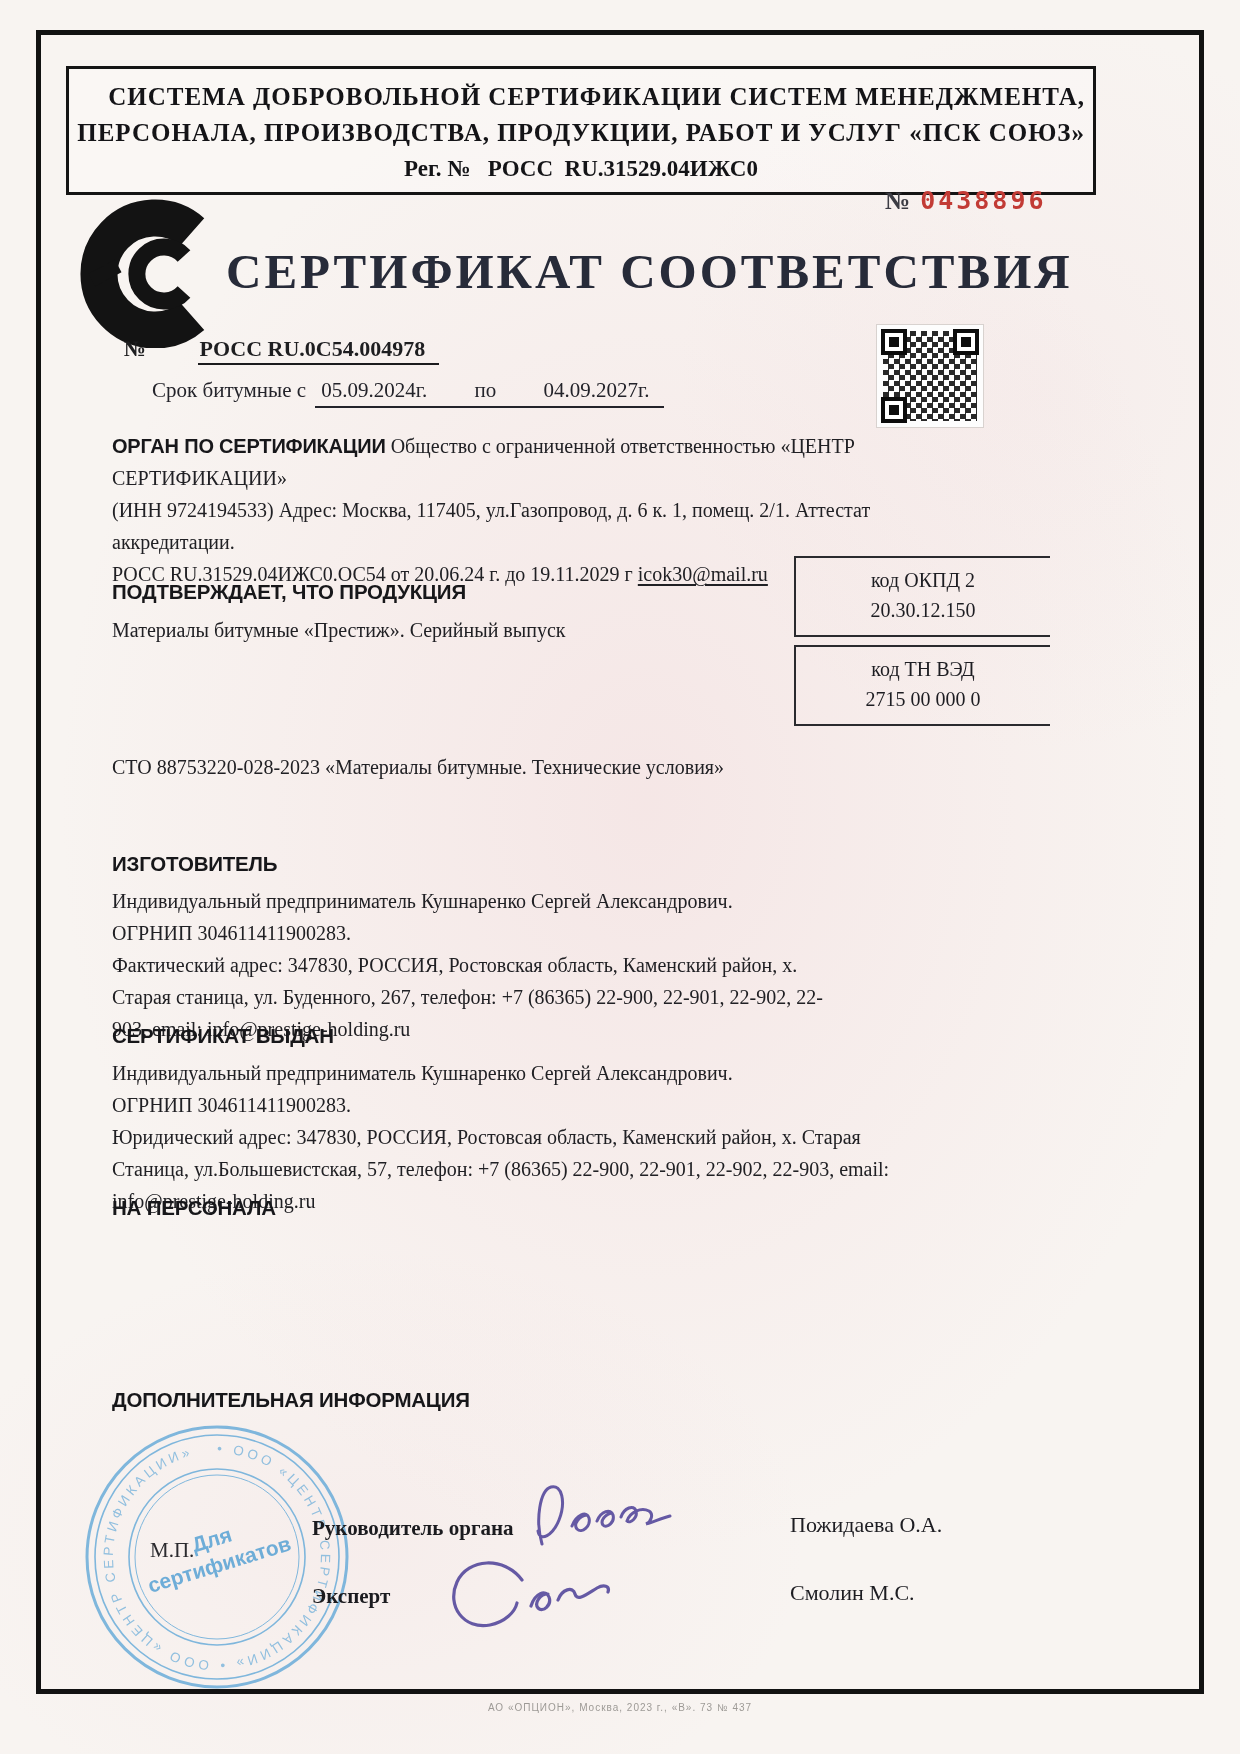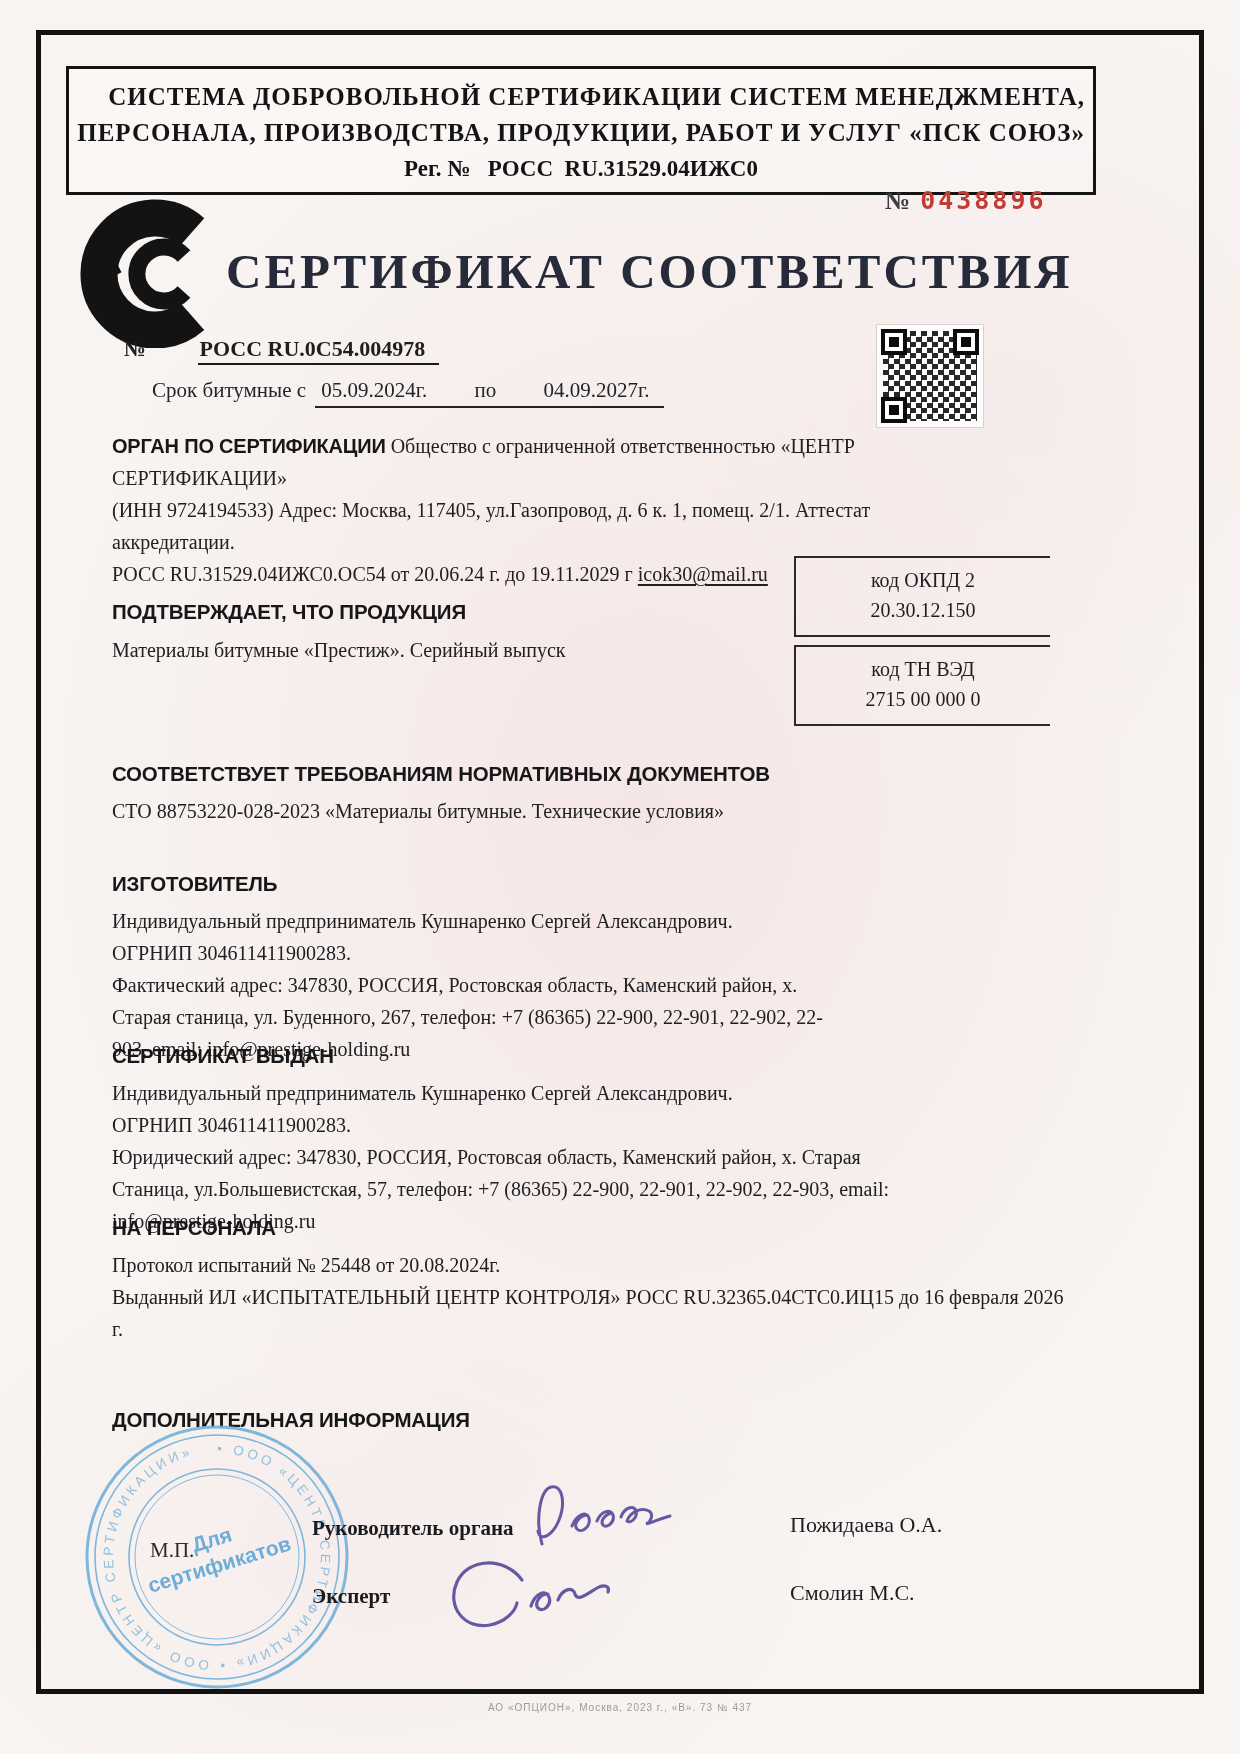--- a/index.html
+++ b/index.html
@@ -34,21 +34,21 @@
   .certno-row .val{margin-left:46px;border-bottom:2.5px solid #1b1b1d;padding:0 14px 2px 2px;}
   .validity-row{position:absolute;left:152px;top:378px;font-size:21px;color:#23232a;}
   .u-group{display:inline-block;border-bottom:2px solid #23232a;padding:0 14px 3px 6px;margin-left:4px;}
   .u-group .seg{margin-right:42px;}
   .u-group .seg:last-child{margin-right:0;}
   .qr{position:absolute;left:876px;top:324px;width:106px;height:102px;background:#fdfdfd;border:1px solid #d8d2cf;}
   .qr-mods{position:absolute;inset:6px;background:repeating-conic-gradient(#161616 0% 25%, transparent 0% 50%) 0 0 / 11px 11px;opacity:.92;}
   .finder{position:absolute;width:26px;height:26px;border:4px solid #0c0c0c;background:#fff;box-sizing:border-box;}
   .finder::after{content:"";position:absolute;left:4px;top:4px;width:10px;height:10px;background:#0c0c0c;}
   .f-tl{left:4px;top:4px;} .f-tr{right:4px;top:4px;} .f-bl{left:4px;bottom:4px;}
-  .sec-label{font-family:"Liberation Sans",sans-serif;font-weight:bold;font-size:20.5px;letter-spacing:-0.2px;color:#17171a;margin-top:20px;}
+  .sec-label{font-family:"Liberation Sans",sans-serif;font-weight:bold;font-size:20.5px;letter-spacing:-0.2px;color:#17171a;}
   .body-text{font-size:20px;line-height:1.6;color:#202024;}
   .org-par{position:absolute;left:112px;top:430px;width:880px;font-size:20px;line-height:1.6;color:#202024;}
   .org-par .sec-label{font-size:20px;}
   .email{text-decoration:underline;text-underline-offset:3px;}
   .product-sec{position:absolute;left:112px;top:580px;width:660px;}
   .product-sec .body-text{margin-top:10px;}
   .codes{position:absolute;left:794px;top:556px;width:256px;}
   .code-box{border:2.5px solid #2a2a2e;border-right:none;text-align:center;font-size:20px;line-height:1.5;padding:7px 4px 10px;margin-bottom:8px;color:#1d1d22;}
   .standards-sec{position:absolute;left:112px;top:742px;width:760px;}
   .standards-sec .body-text{margin-top:9px;}
@@ -133,21 +133,20 @@
       <div>код ОКПД 2</div>
       <div>20.30.12.150</div>
     </div>
     <div class="code-box">
       <div>код ТН ВЭД</div>
       <div>2715 00 000 0</div>
     </div>
   </div>
 
   <div class="standards-sec">
-    <div class="sec-label">СООТВЕТСТВУЕТ ТРЕБОВАНИЯМ НОРМАТИВНЫХ ДОКУМЕНТОВ</div>
     <div class="body-text">СТО 88753220-028-2023 «Материалы битумные. Технические условия»</div>
   </div>
 
   <div class="manufacturer-sec">
     <div class="sec-label">ИЗГОТОВИТЕЛЬ</div>
     <div class="body-text sec-lines">
       <div>Индивидуальный предприниматель Кушнаренко Сергей Александрович.</div>
       <div>ОГРНИП 304611411900283.</div>
       <div>Фактический адрес: 347830, РОССИЯ, Ростовская область, Каменский район, х. Старая станица, ул. Буденного, 267, телефон: +7 (86365) 22-900, 22-901, 22-902, 22-903, email: info@prestige-holding.ru</div>
     </div>
@@ -157,24 +156,20 @@
     <div class="sec-label">СЕРТИФИКАТ ВЫДАН</div>
     <div class="body-text sec-lines">
       <div>Индивидуальный предприниматель Кушнаренко Сергей Александрович.</div>
       <div>ОГРНИП 304611411900283.</div>
       <div>Юридический адрес: 347830, РОССИЯ, Ростовсая область, Каменский район, х. Старая Станица, ул.Большевистская, 57, телефон: +7 (86365) 22-900, 22-901, 22-902, 22-903, email: info@prestige-holding.ru</div>
     </div>
   </div>
 
   <div class="basis-sec">
     <div class="sec-label">НА ПЕРСОНАЛА</div>
-    <div class="body-text sec-lines">
-      <div>Протокол испытаний № 25448 от 20.08.2024г.</div>
-      <div>Выданный ИЛ «ИСПЫТАТЕЛЬНЫЙ ЦЕНТР КОНТРОЛЯ» РОСС RU.32365.04СТС0.ИЦ15 до 16 февраля 2026 г.</div>
-    </div>
   </div>
 
   <div class="additional-sec">
     <div class="sec-label">ДОПОЛНИТЕЛЬНАЯ ИНФОРМАЦИЯ</div>
   </div>
 
   <div class="stamp">
     <svg width="274" height="274" viewBox="0 0 274 274">
       <g fill="none" stroke="#6fafda">
         <circle cx="137" cy="137" r="130" stroke-width="3"></circle>

